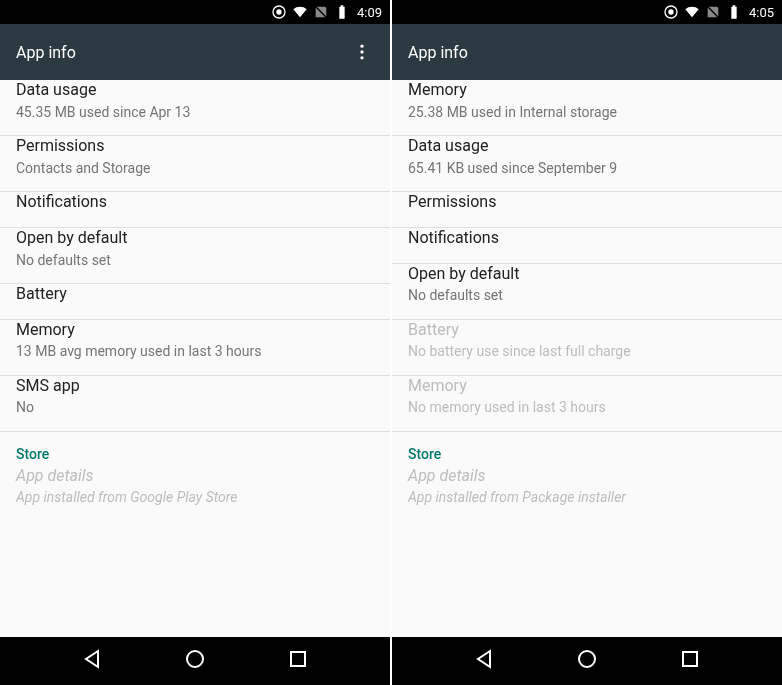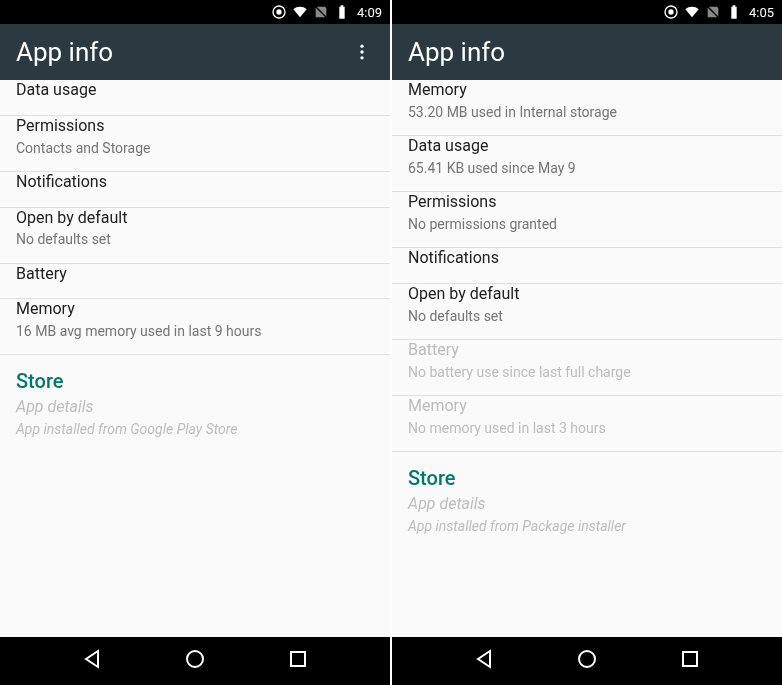--- a/index.html
+++ b/index.html
@@ -35,21 +35,21 @@
     .app-bar {
       height: 56px;
       background: #2b3a40;
       display: flex;
       align-items: center;
       justify-content: space-between;
       padding: 0 16px;
       color: #ffffff;
     }
     .app-bar-title {
-      font-size: 26px;
+      font-size: 16px;
       font-weight: 400;
     }
     .overflow-menu {
       width: 24px;
       height: 24px;
       display: flex;
       align-items: center;
       justify-content: center;
     }
     .overflow-menu svg { fill: #ffffff; width: 20px; height: 20px; }
@@ -72,21 +72,21 @@
     .list-item-subtitle {
       font-size: 14px;
       color: #757575;
       margin-top: 2px;
       line-height: 1.3;
     }
     .list-item.disabled .list-item-title { color: #bdbdbd; }
     .list-item.disabled .list-item-subtitle { color: #bdbdbd; }
     .section-header {
       padding: 14px 16px 4px 16px;
-      font-size: 20px;
+      font-size: 14px;
       font-weight: 500;
       color: #00796b;
     }
     .nav-bar {
       height: 48px;
       background: #000000;
       display: flex;
       align-items: center;
       justify-content: space-around;
       padding: 0 40px;
@@ -123,38 +123,43 @@
       <svg viewBox="0 0 24 24">
           <circle cx="12" cy="5" r="2"></circle>
           <circle cx="12" cy="12" r="2"></circle>
           <circle cx="12" cy="19" r="2"></circle>
         </svg>
     </span>
   </div>
   <div class="content">
     <div class="list-item">
       <div class="list-item-title">Data usage</div>
+      <div class="list-item-subtitle">45.35 MB used since Apr 13</div>
     </div>
     <div class="list-item">
       <div class="list-item-title">Permissions</div>
       <div class="list-item-subtitle">Contacts and Storage</div>
     </div>
     <div class="list-item">
       <div class="list-item-title">Notifications</div>
     </div>
     <div class="list-item">
       <div class="list-item-title">Open by default</div>
       <div class="list-item-subtitle">No defaults set</div>
     </div>
     <div class="list-item">
       <div class="list-item-title">Battery</div>
     </div>
     <div class="list-item">
       <div class="list-item-title">Memory</div>
-      <div class="list-item-subtitle">16 MB avg memory used in last 9 hours</div>
+      <div class="list-item-subtitle">13 MB avg memory used in last 3 hours</div>
+    </div>
+    <div class="list-item">
+      <div class="list-item-title">SMS app</div>
+      <div class="list-item-subtitle">No</div>
     </div>
     <div class="section-header">Store</div>
     <div class="list-item disabled">
       <div class="list-item-title">App details</div>
       <div class="list-item-subtitle">App installed from Google Play Store</div>
     </div>
   </div>
   <div class="nav-bar">
     <span><svg viewBox="0 0 24 24">
           <path d="M18 4 L6 12 L18 20 Z" fill="none" stroke="#fff" stroke-width="2"></path>
@@ -185,29 +190,28 @@
         <path d="M8 4h8v18H8z M10 2h4v2h-4z"></path>
       </svg>
     <span class="time-text">4:05</span>
   </div>
   <div class="app-bar">
     <span class="app-bar-title">App info</span>
   </div>
   <div class="content">
     <div class="list-item">
       <div class="list-item-title">Memory</div>
-      <div class="list-item-subtitle">53.20 MB used in Internal storage</div>
+      <div class="list-item-subtitle">25.38 MB used in Internal storage</div>
     </div>
     <div class="list-item">
       <div class="list-item-title">Data usage</div>
-      <div class="list-item-subtitle">65.41 KB used since May 9</div>
+      <div class="list-item-subtitle">65.41 KB used since September 9</div>
     </div>
     <div class="list-item">
       <div class="list-item-title">Permissions</div>
-      <div class="list-item-subtitle">No permissions granted</div>
     </div>
     <div class="list-item">
       <div class="list-item-title">Notifications</div>
     </div>
     <div class="list-item">
       <div class="list-item-title">Open by default</div>
       <div class="list-item-subtitle">No defaults set</div>
     </div>
     <div class="list-item disabled">
       <div class="list-item-title">Battery</div>

